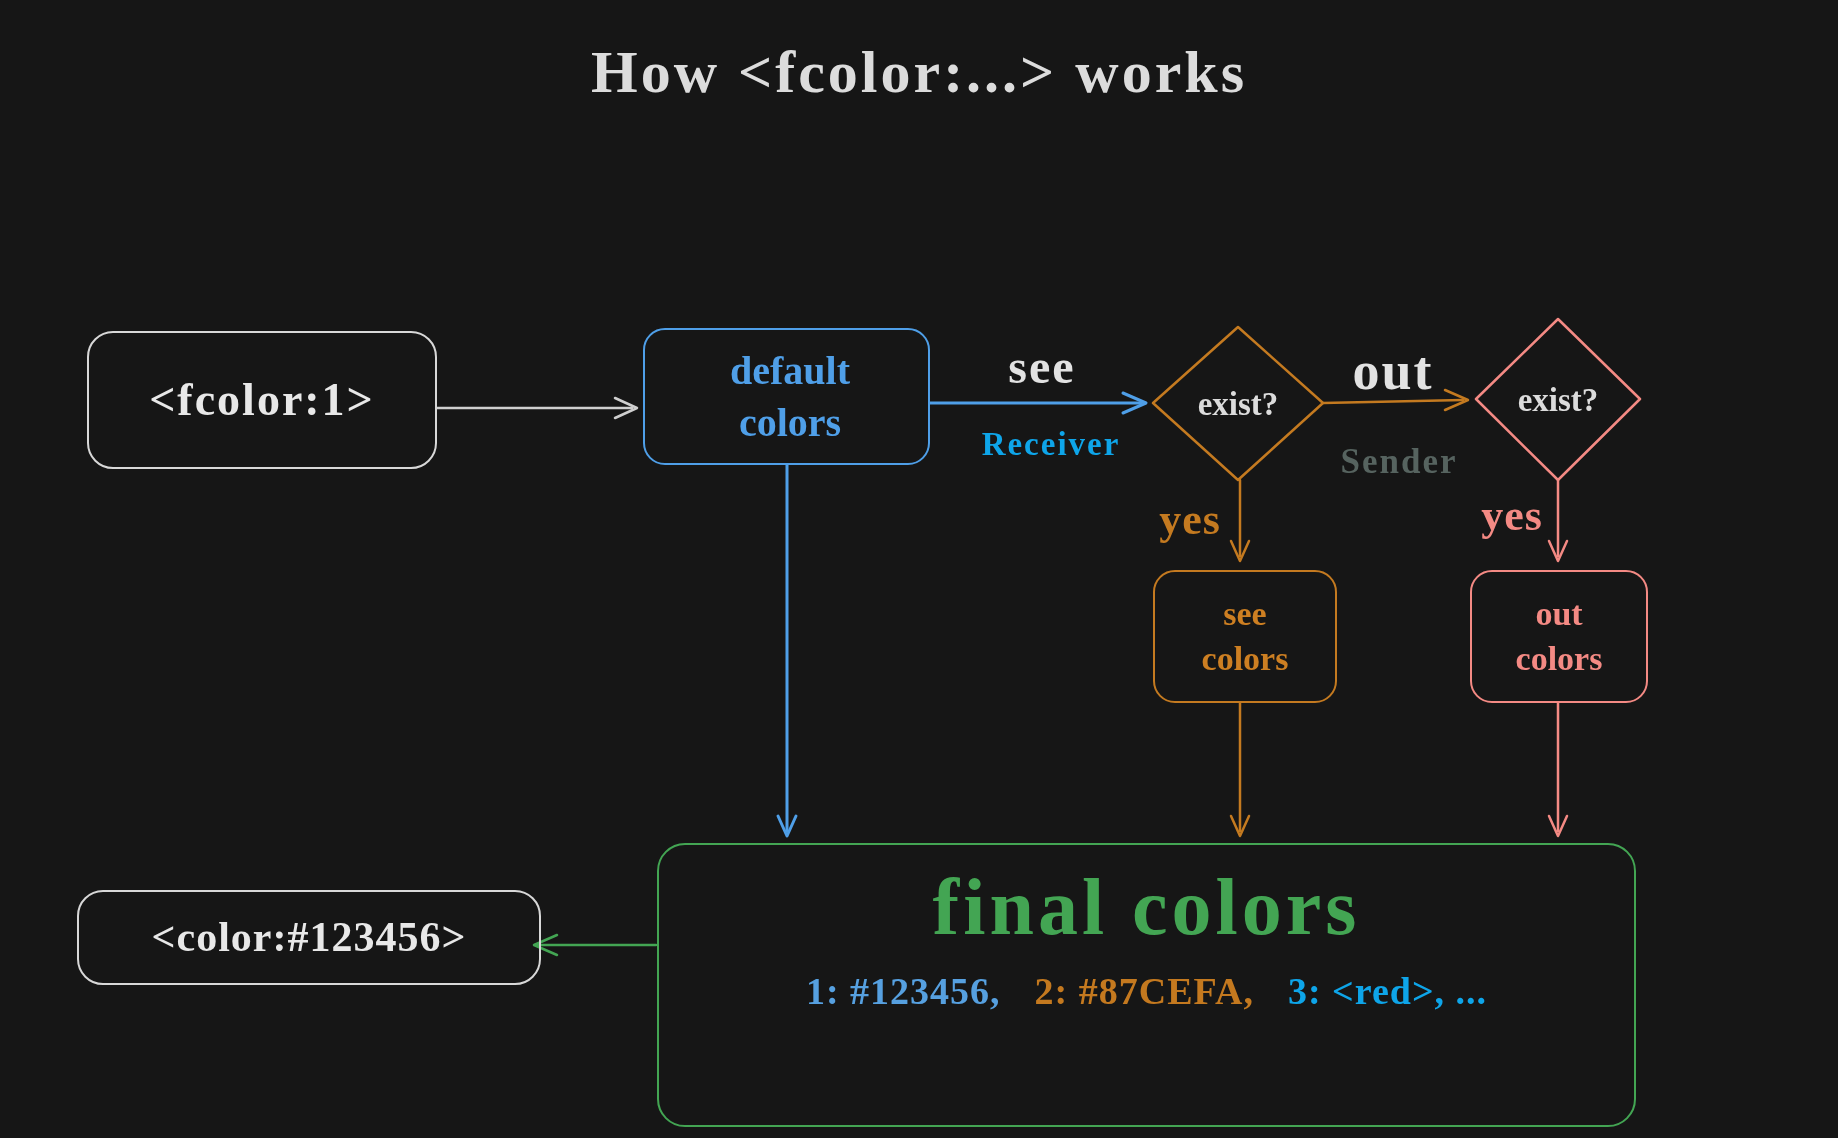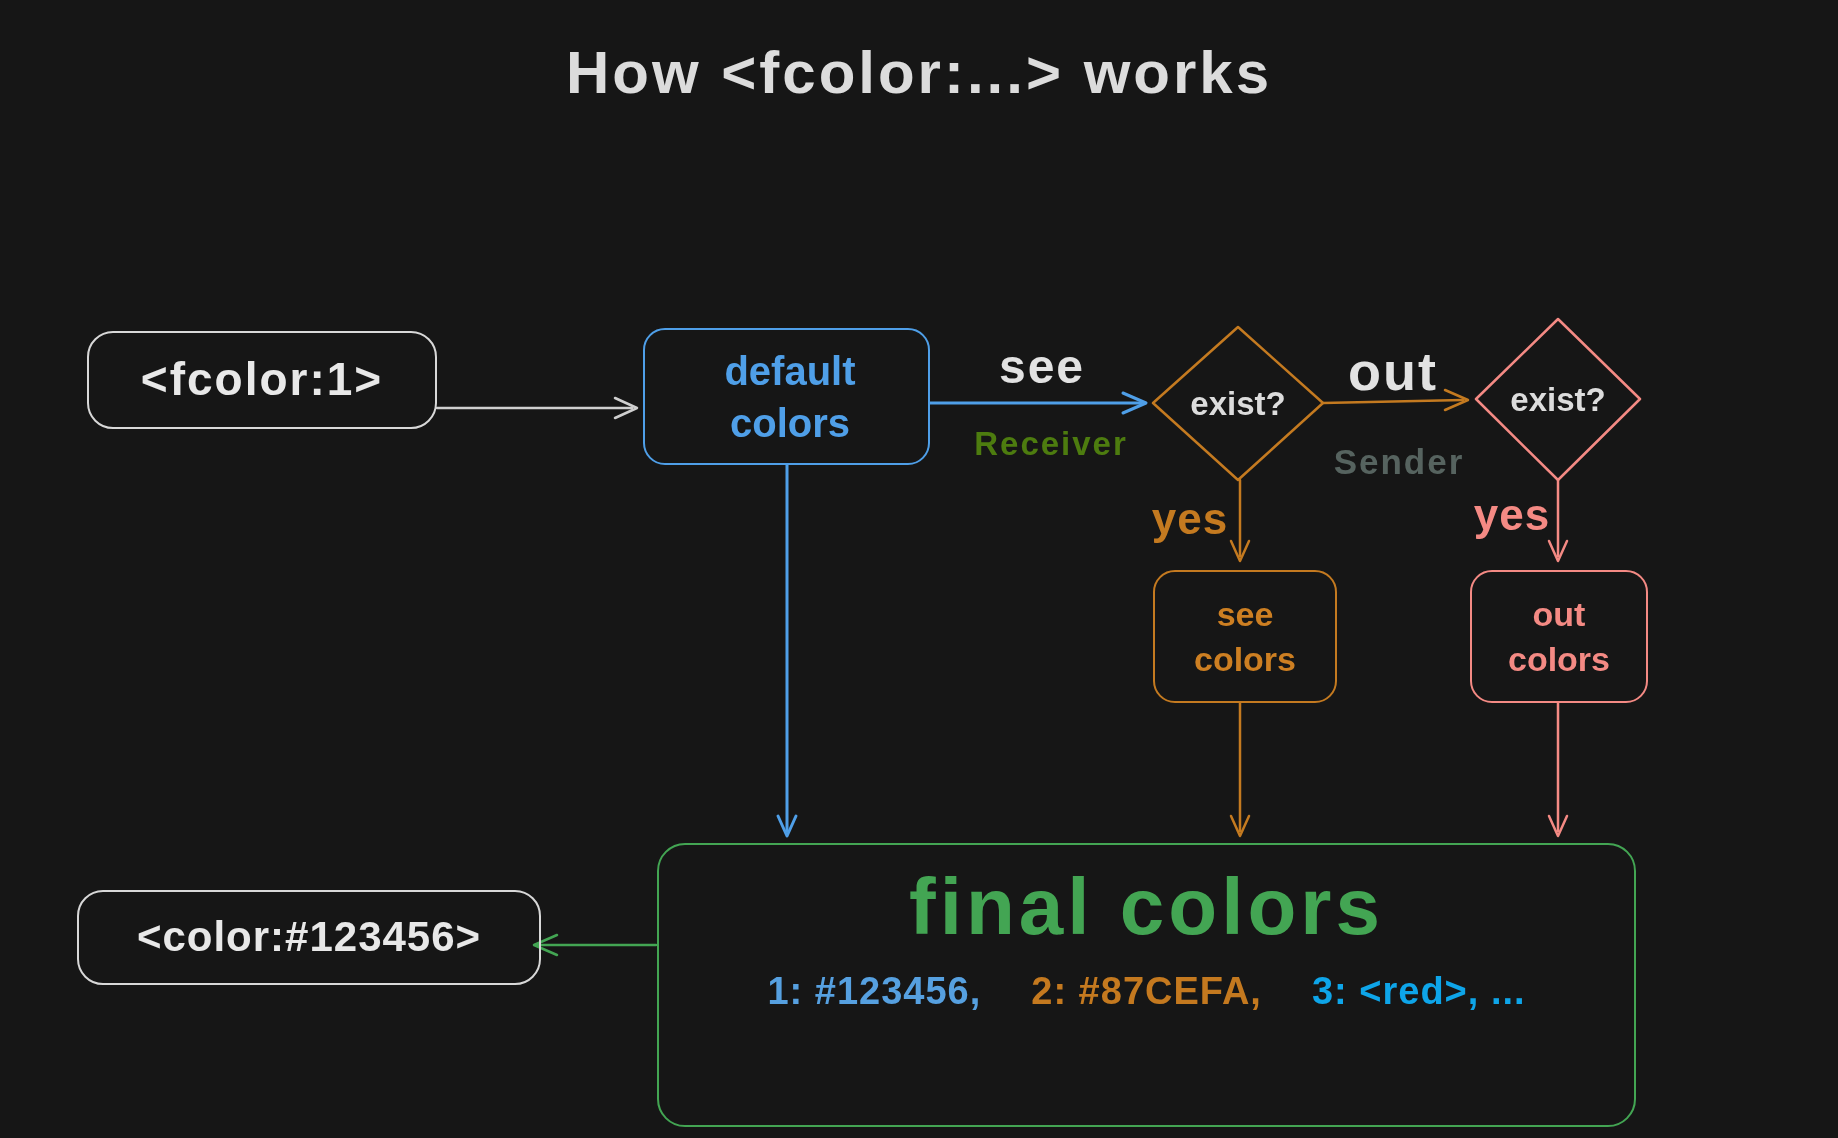--- a/index.html
+++ b/index.html
@@ -1,38 +1,38 @@
 <!DOCTYPE html>
 <html><head>
 <meta charset="utf-8">
 <style>
   html,body{margin:0;padding:0;background:#111;}
   #canvas{
     position:relative;
     width:1838px;height:1138px;
     background:#161616;
     overflow:hidden;
-    font-family:Liberation Sans, sans-serif;
+    font-family:Liberation Serif, serif;
   }
   .abs{position:absolute;}
   .center-origin{transform:translate(-50%,-50%);white-space:nowrap;}
 
   #title{
     left:919px;top:72px;
     font-size:60px;font-weight:bold;letter-spacing:3px;
     color:#dcdcdc;
   }
 
   .node{
     position:absolute;box-sizing:border-box;
     display:flex;flex-direction:column;align-items:center;justify-content:center;
     background:transparent;line-height:1.3;white-space:nowrap;
   }
   #input-box{
-    left:87px;top:331px;width:350px;height:98px;
+    left:87px;top:331px;width:350px;height:138px;
     border:2.5px solid #d8d8d8;border-radius:26px;
     color:#e8e8e8;font-size:46px;font-weight:bold;letter-spacing:2px;
   }
   #default-box{
     left:643px;top:328px;width:287px;height:137px;
     border:2.5px solid #4f9fe8;border-radius:22px;
     color:#4f9fe8;font-size:40px;font-weight:bold;padding-left:7px;
   }
   #see-colors-box{
     left:1153px;top:570px;width:184px;height:133px;
@@ -47,34 +47,34 @@
   #final-box{
     left:657px;top:843px;width:979px;height:284px;
     border:2.5px solid #43a553;border-radius:28px;
     justify-content:flex-start;padding-top:18px;
   }
   #final-title{
     color:#43a553;font-size:80px;font-weight:bold;letter-spacing:4px;line-height:1.1;
   }
   #final-items{
     margin-top:16px;font-size:38px;font-weight:bold;letter-spacing:1px;
-    display:flex;gap:50px;
+    display:flex;gap:34px;
   }
   .item-blue{color:#56a0e0;}
   .item-orange{color:#c4791f;}
   .item-pink{color:#0ea5e9;}
   #output-box{
     left:77px;top:890px;width:464px;height:95px;
     border:2.5px solid #d8d8d8;border-radius:26px;
     color:#e8e8e8;font-size:42px;font-weight:bold;letter-spacing:1px;
   }
 
   .edge-label{position:absolute;font-weight:bold;}
   #label-see{left:1042px;top:366px;font-size:48px;color:#e2e2e2;letter-spacing:2px;}
-  #label-receiver{left:1051px;top:444px;font-size:33px;color:#4d7c0f;letter-spacing:2px;}
+  #label-receiver{left:1051px;top:444px;font-size:33px;color:#0ea5e9;letter-spacing:2px;}
   #label-out{left:1393px;top:371px;font-size:54px;color:#e2e2e2;letter-spacing:2px;}
   #label-sender{left:1399px;top:462px;font-size:35px;color:#56635f;letter-spacing:2px;}
   #label-yes-see{left:1190px;top:519px;font-size:44px;color:#c47a20;letter-spacing:1px;}
   #label-yes-out{left:1512px;top:515px;font-size:44px;color:#f48a84;letter-spacing:1px;}
   #label-exist-see{left:1238px;top:404px;font-size:33px;color:#dcdcdc;}
   #label-exist-out{left:1558px;top:400px;font-size:33px;color:#dcdcdc;}
 
   svg{position:absolute;left:0;top:0;}
   svg path{fill:none;stroke-linecap:round;stroke-linejoin:round;}
   .st-white{stroke:#cfcfcf;stroke-width:2.5;}

